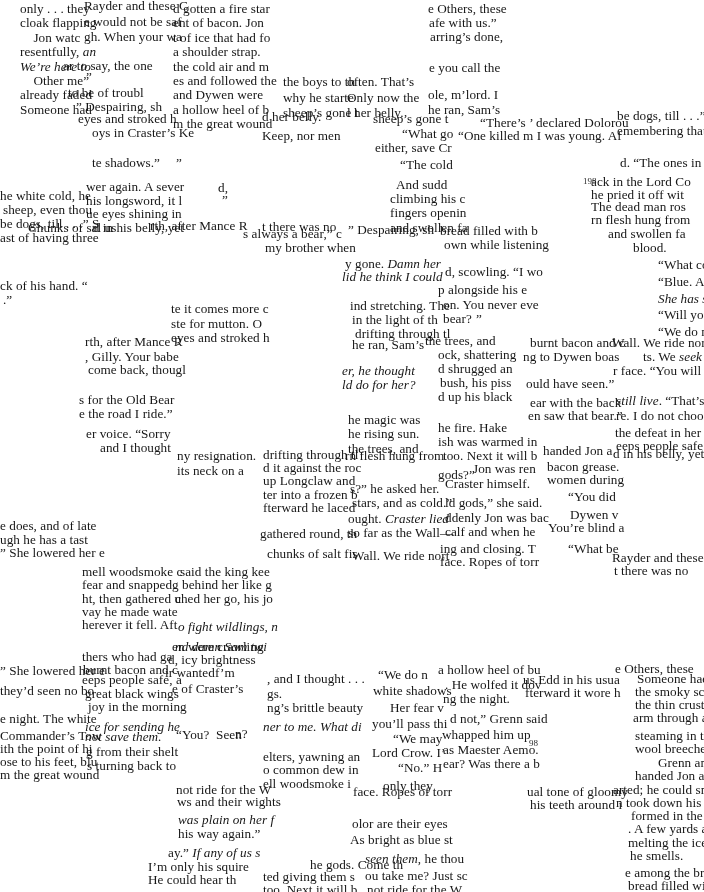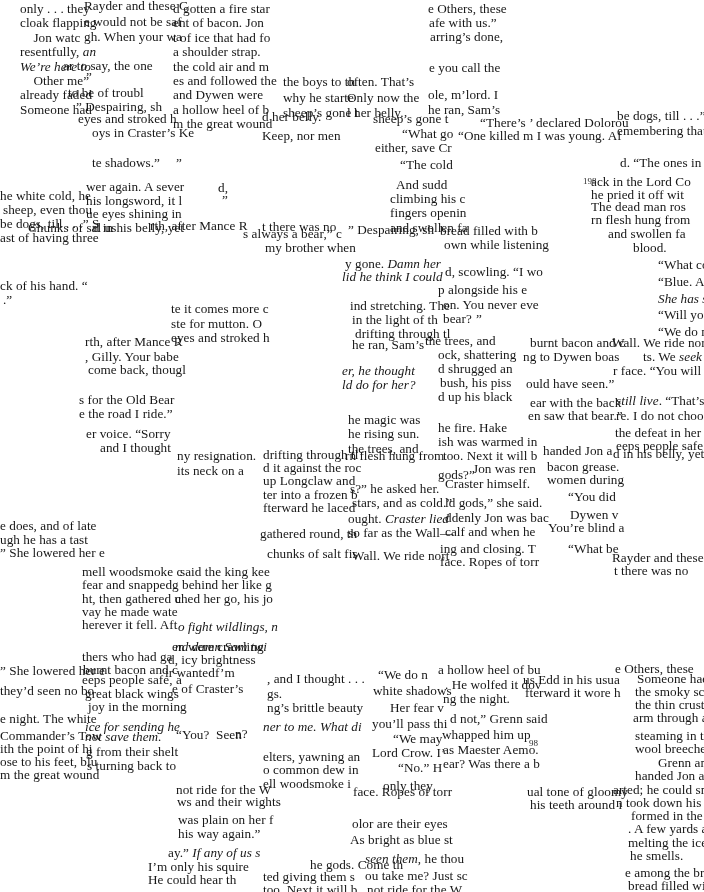--- a/index.html
+++ b/index.html
@@ -204,21 +204,21 @@
     <div class="frag" style="left: 631px; top: 809px;"><div><span>formed in the night</span></div></div>
     <div class="frag" style="left: 628px; top: 822px;"><div><span>. A few yards awa</span></div></div>
     <div class="frag" style="left: 628px; top: 836px;"><div><span>melting the ice wh</span></div></div>
     <div class="frag" style="left: 630px; top: 849px;"><div><span>he smells.</span></div></div>
     <div class="frag" style="left: 625px; top: 866px;"><div><span>e among the broth</span></div></div>
     <div class="frag" style="left: 628px; top: 879px;"><div><span>bread filled with b</span></div></div>
     <div class="frag" style="left: 527px; top: 785px;"><div><span>ual tone of gloomy</span></div></div>
     <div class="frag" style="left: 530px; top: 798px;"><div><span>his teeth around i</span></div></div>
     <div class="frag" style="left: 176px; top: 783px;"><div><span>not ride for the W</span></div></div>
     <div class="frag" style="left: 177px; top: 795px;"><div><span>ws and their wights</span></div></div>
-    <div class="frag" style="left: 178px; top: 813px;"><div><span>was plain on her f</span></div></div>
+    <div class="frag" style="left: 178px; top: 813px; font-style: italic;"><div><span>was plain on her f</span></div></div>
     <div class="frag" style="left: 178px; top: 827px;"><div><span>his way again.”</span></div></div>
     <div class="frag" style="left: 168px; top: 846px;"><div><span>ay.” </span><i>If any of us s</i></div></div>
     <div class="frag" style="left: 148px; top: 860px;"><div><span>I’m only his squire</span></div></div>
     <div class="frag" style="left: 148px; top: 873px;"><div><span>He could hear th</span></div></div>
     <div class="frag" style="left: 310px; top: 858px;"><div><span>he gods. Come th</span></div></div>
     <div class="frag" style="left: 263px; top: 870px;"><div><span>ted giving them s</span></div></div>
     <div class="frag" style="left: 263px; top: 883px;"><div><span>too. Next it will b</span></div></div>
     <div class="frag" style="left: 352px; top: 817px;"><div><span>olor are their eyes</span></div></div>
     <div class="frag" style="left: 350px; top: 833px;"><div><span>As bright as blue st</span></div></div>
     <div class="frag" style="left: 365px; top: 852px;"><div><i>seen them</i><span>, he thou</span></div></div>

